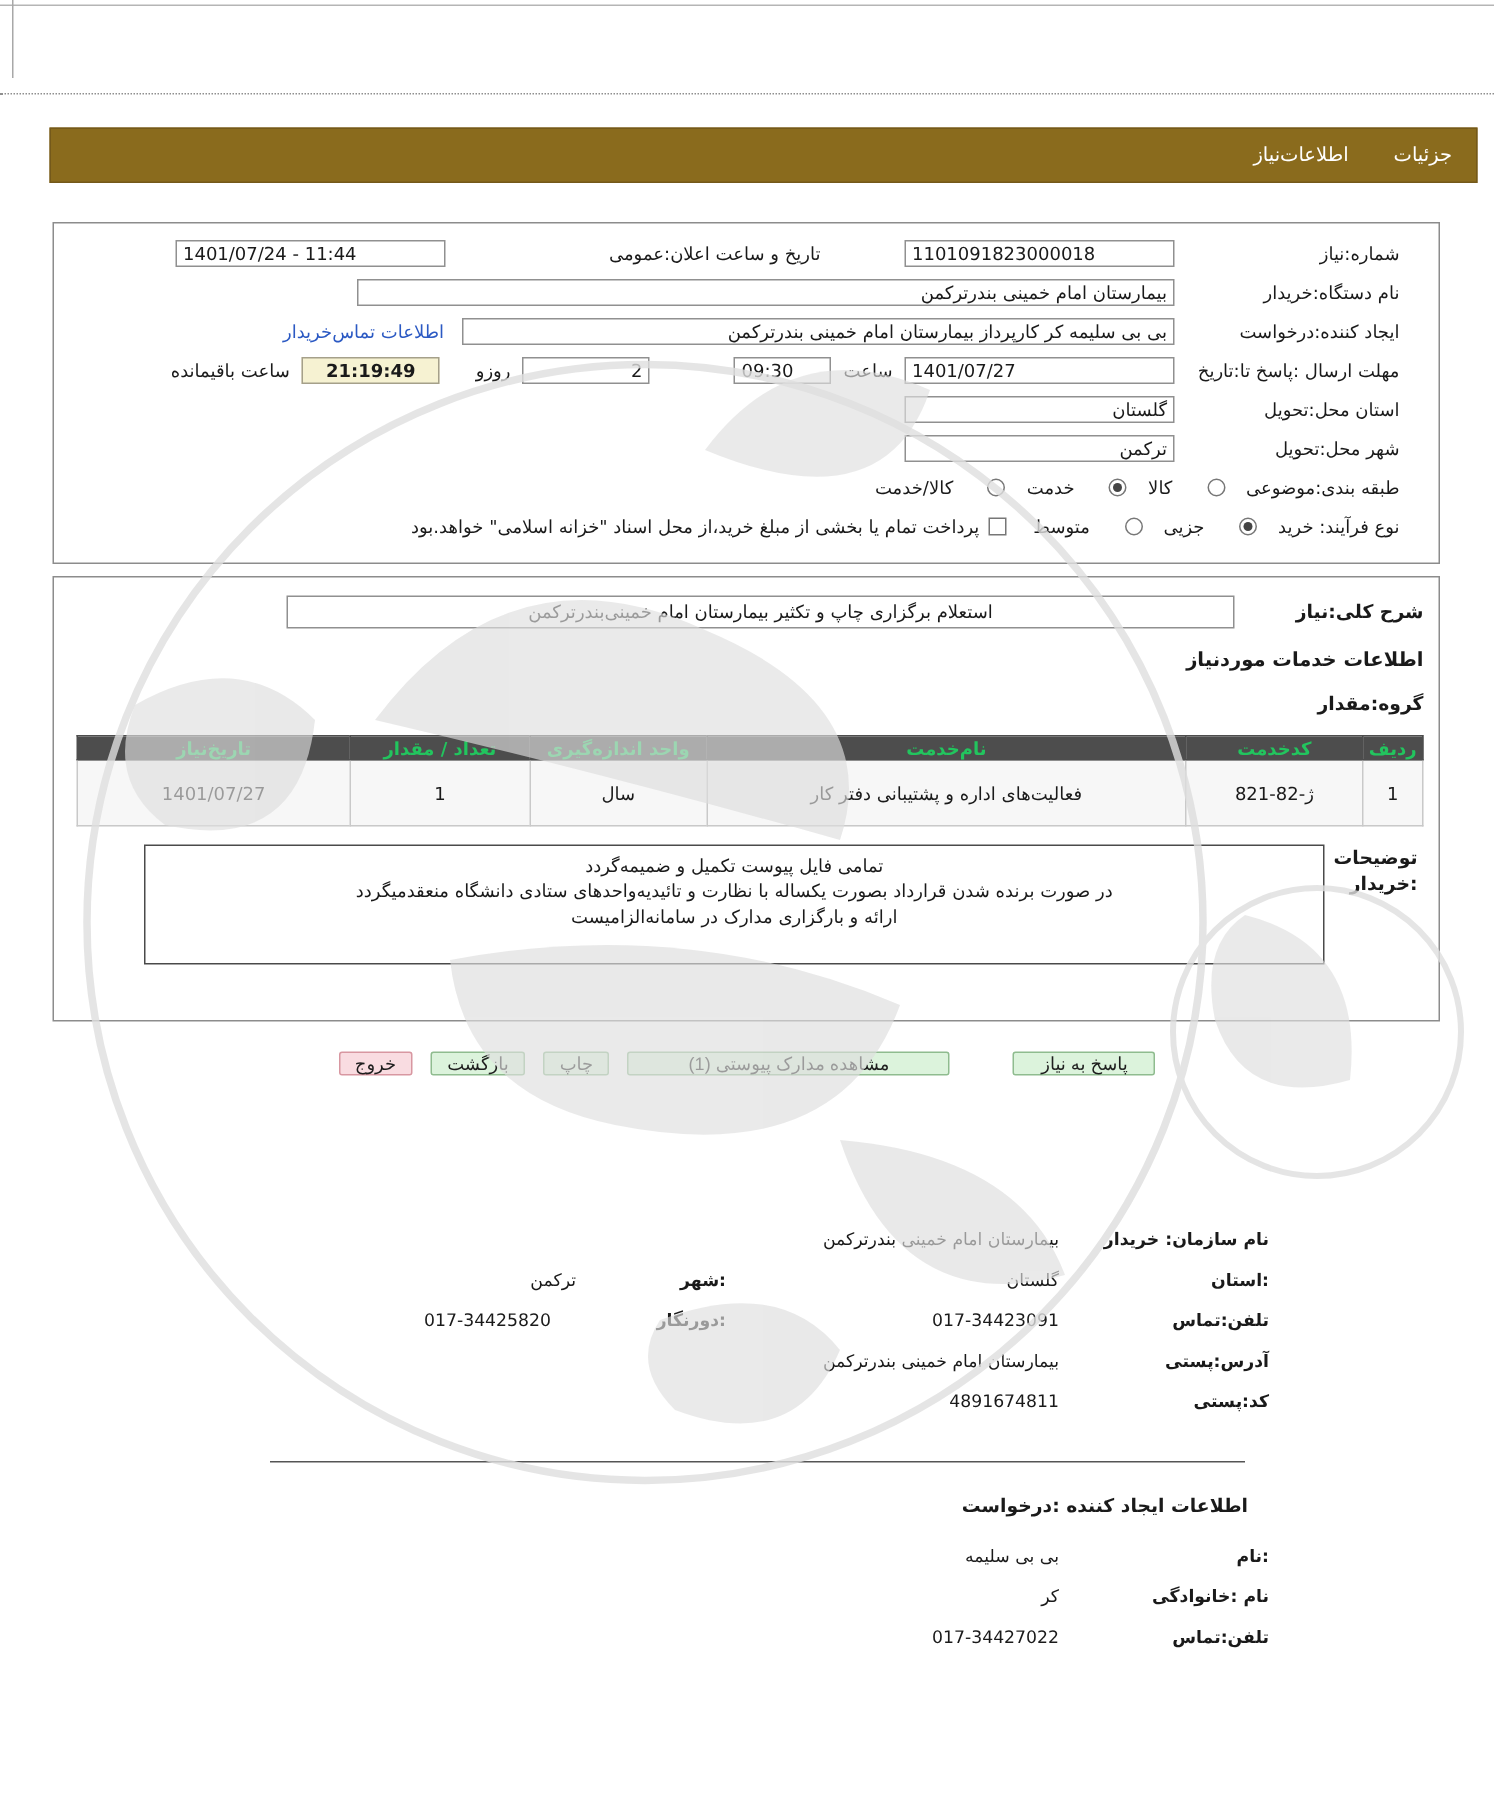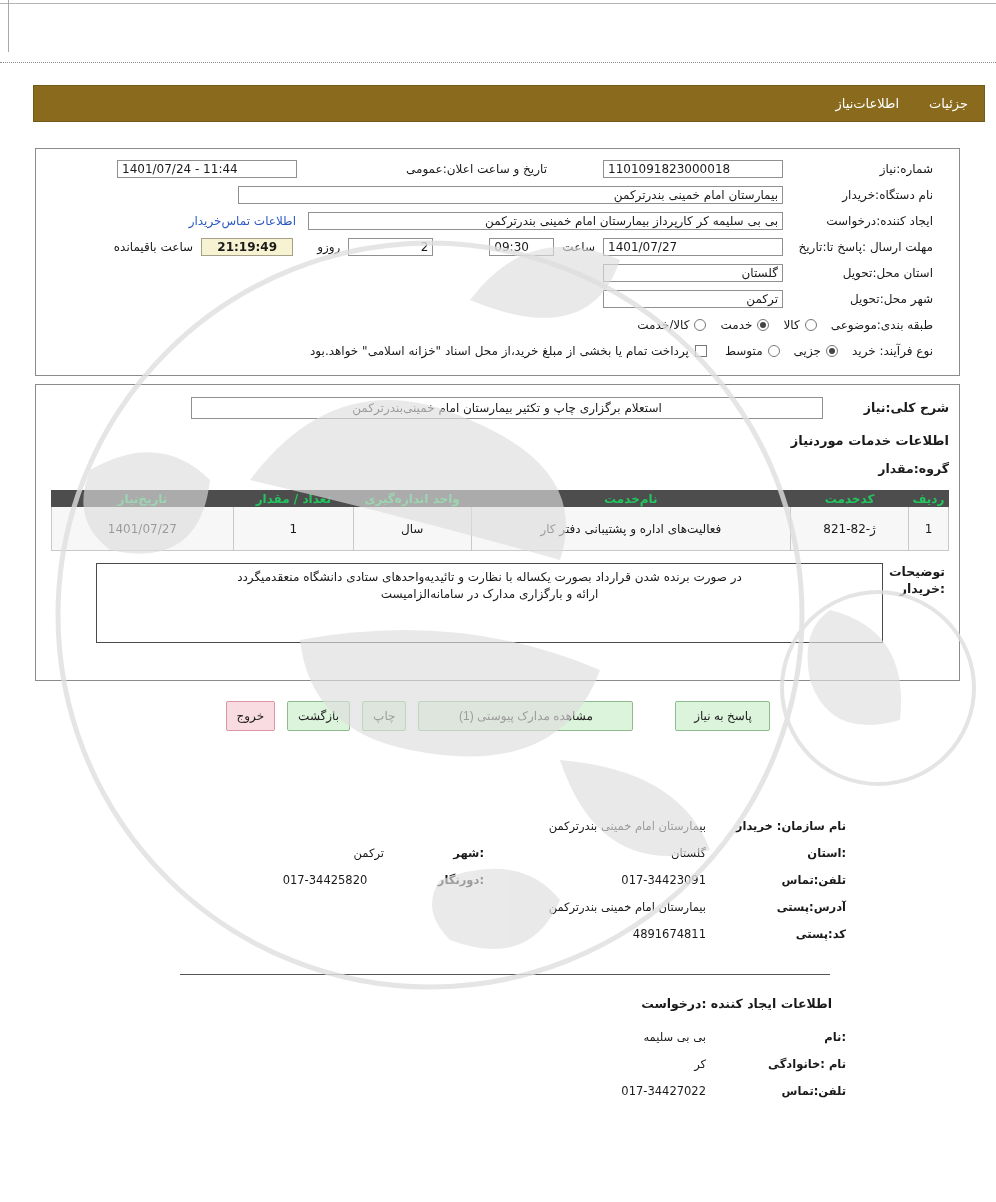--- a/index.html
+++ b/index.html
@@ -27,40 +27,40 @@
   .field[dir="ltr"]{direction:ltr}
   .w180{width:180px}.w65{width:65px}.w85{width:85px}.w545{width:545px}.w475{width:475px}
   .mr8{margin-right:8px}.mr10{margin-right:10px}.mr56{margin-right:56px}
   .endalign{justify-content:flex-end}
   .countdown{width:92px;height:18px;background:var(--countdown-bg,#f6f2d2);border:1px solid #a5a08a;display:flex;align-items:center;justify-content:center;font-weight:bold;font-size:12px;direction:ltr;margin-right:24px;flex:none}
   .link{color:var(--link-blue,#2b59c3);font-size:12px;margin-right:12px;cursor:pointer}
 
   .radio{width:12px;height:12px;border:1px solid #777;border-radius:50%;background:#fff;display:inline-block;flex:none}
   .radio.on::after{content:"";display:block;width:6px;height:6px;margin:2px;border-radius:50%;background:#444}
   .checkbox{width:12px;height:12px;border:1px solid #777;background:#fff;display:inline-block;flex:none}
-  .rgroup,.cbgroup{display:flex;align-items:center;gap:5px;margin-right:14px;font-size:12px}
+  .rgroup,.cbgroup{display:flex;align-items:center;gap:23px;margin-right:14px;font-size:12px}
   .cbgroup{margin-right:18px;gap:6px}
 
   .srow{display:flex;align-items:flex-start;font-size:12px}
   .slabel{font-weight:bold;width:100px;flex:none;font-size:12.5px;padding-top:3px}
   .descfield{width:632px;height:22px;justify-content:center;margin-right:26px}
   .groupfield{width:625px;height:22px;margin-right:26px}
   .sheading{font-weight:bold;font-size:13px;margin:14px 0 10px}
 
   .svc-table{margin-top:14px;width:898px;border-collapse:collapse;text-align:center;font-size:12px}
   .svc-table th{background:var(--table-header-bg,#4d4d4d);color:#22c55e;height:16px;font-weight:bold;border:1px solid var(--table-header-bg,#4d4d4d)}
   .svc-table td{background:#f7f7f7;border:1px solid #c9c9c9;height:44px;vertical-align:middle}
   .svc-name span{display:inline-block;max-width:200px}
 
   .nrow{display:flex;margin-top:12px;font-size:12px}
   .nlabel{width:58px;flex:none;font-weight:bold;font-size:12.5px;line-height:17px;margin-right:4px}
   .nbox{flex:1;border:1px solid #4a4a4a;min-height:80px;padding:5px 8px;line-height:17px;text-align:center;margin-left:46px;margin-right:4px}
 
   .btnrow{position:absolute;top:701px;left:0;width:996px;display:flex;justify-content:center;gap:12px;z-index:1}
-  .btn{height:30px;display:flex;align-items:center;justify-content:center;font-size:12px;border-radius:2px;
+  .btn{height:16px;display:flex;align-items:center;justify-content:center;font-size:12px;border-radius:2px;
     border:1px solid var(--button-green-border,#8fbc8f);background:var(--button-green-bg,#dcf3dc);padding:0 10px;cursor:pointer;color:#1e1e1e;white-space:nowrap}
   .btn.respond{min-width:95px;margin-left:30px}
   .btn.attach{min-width:215px}
   .btn.exit{background:var(--button-pink-bg,#f9dce1);border-color:var(--button-pink-border,#d897a1)}
 
   .bar2{position:absolute;top:764px;left:155px;width:702px;height:28px;background:var(--brand-brown,#8a6b1d);color:#fff;
     font-weight:bold;font-size:13px;display:flex;align-items:center;padding:0 14px;z-index:1}
 
   .contact{position:absolute;top:812px;left:150px;width:706px;z-index:1;font-size:11.5px;padding-right:10px}
   .crow{display:flex;align-items:center;min-height:27px}
@@ -212,20 +212,21 @@
         </tr>
       </tbody>
     </table>
 
     <div class="nrow">
       <span class="nlabel">
         <span>توضیحات</span><br>
         <span>:خریدار</span>
       </span>
       <div class="nbox">
+        <div>تمامی فایل پیوست تکمیل و ضمیمه‌گردد</div>
         <div>در صورت برنده شدن قرارداد بصورت یکساله با نظارت و تائیدیه‌واحدهای ستادی دانشگاه منعقدمیگردد</div>
         <div>ارائه و بارگزاری مدارک در سامانه‌الزامیست</div>
       </div>
     </div>
   </div>
 
   <div class="btnrow">
     <button class="btn respond">پاسخ به نیاز</button>
     <button class="btn attach">مشاهده مدارک پیوستی (1)</button>
     <button class="btn">چاپ</button>

